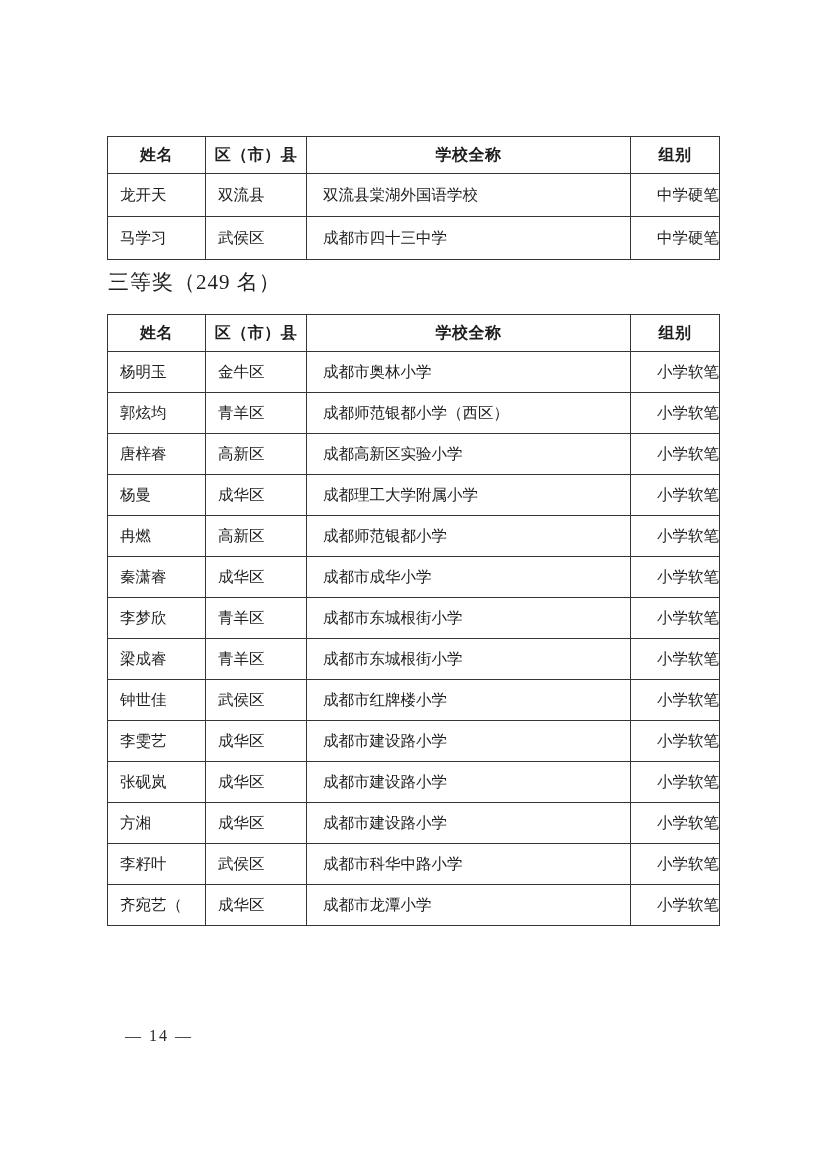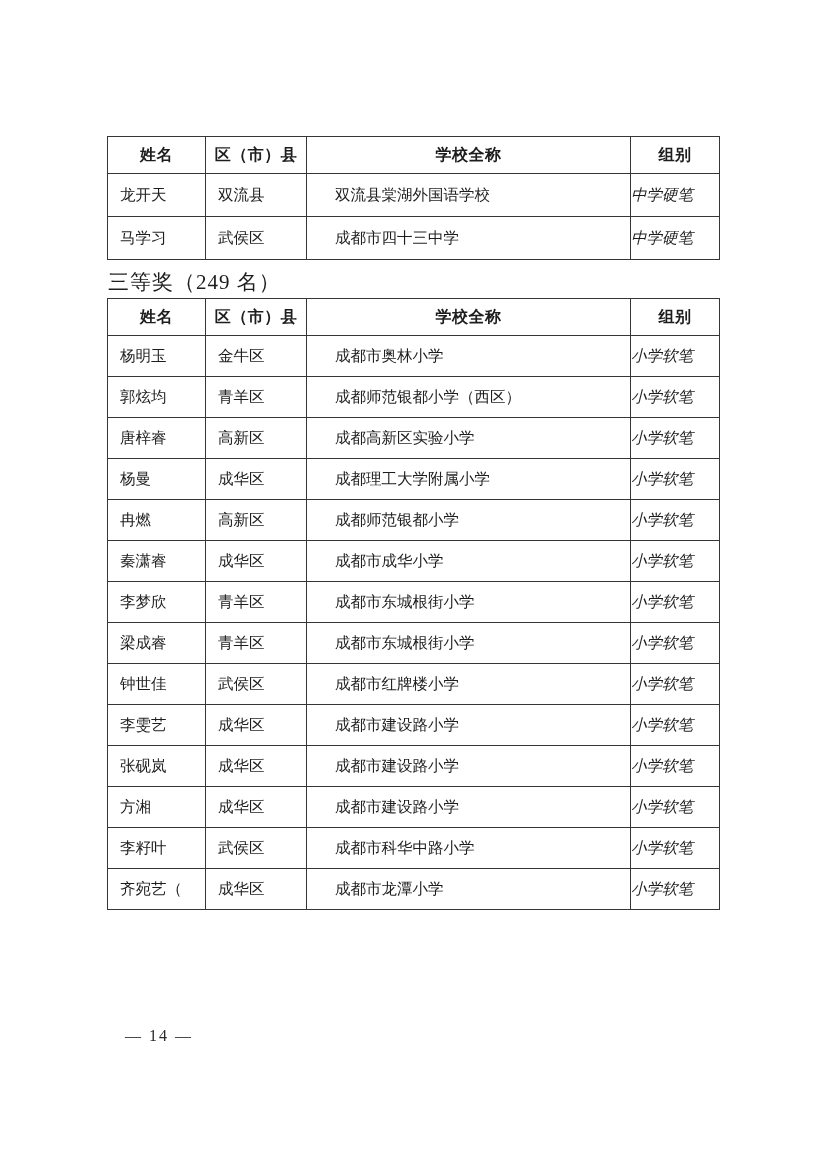--- a/index.html
+++ b/index.html
@@ -48,32 +48,31 @@
     letter-spacing: 0.5px;
     margin-top: 36px;
   }
   table.award-table td {
     font-size: 15.5px;
     height: 42px;
     padding: 0 2px 0 12px;
     text-align: left;
     vertical-align: middle;
   }
-  table.award-table td:nth-child(3) { padding-left: 28px; }
+  table.award-table td:nth-child(3) { padding-left: 16px; }
   table.award-table td:nth-child(4) {
     padding: 0;
-    text-align: left;
-    font-style: italic;
+    text-align: right;
   }
   table.award-table.table-third td { height: 40px; }
   .section-heading {
     font-size: 21px;
     font-weight: 500;
     line-height: 30px;
-    margin: 7px 0 1px 1px;
+    margin: 7px 0 17px 1px;
     letter-spacing: 1px;
   }
   .page-footer {
     position: absolute;
     left: 125px;
     top: 1027px;
     font-size: 16px;
     color: #2a2a2a;
     letter-spacing: 2px;
   }

